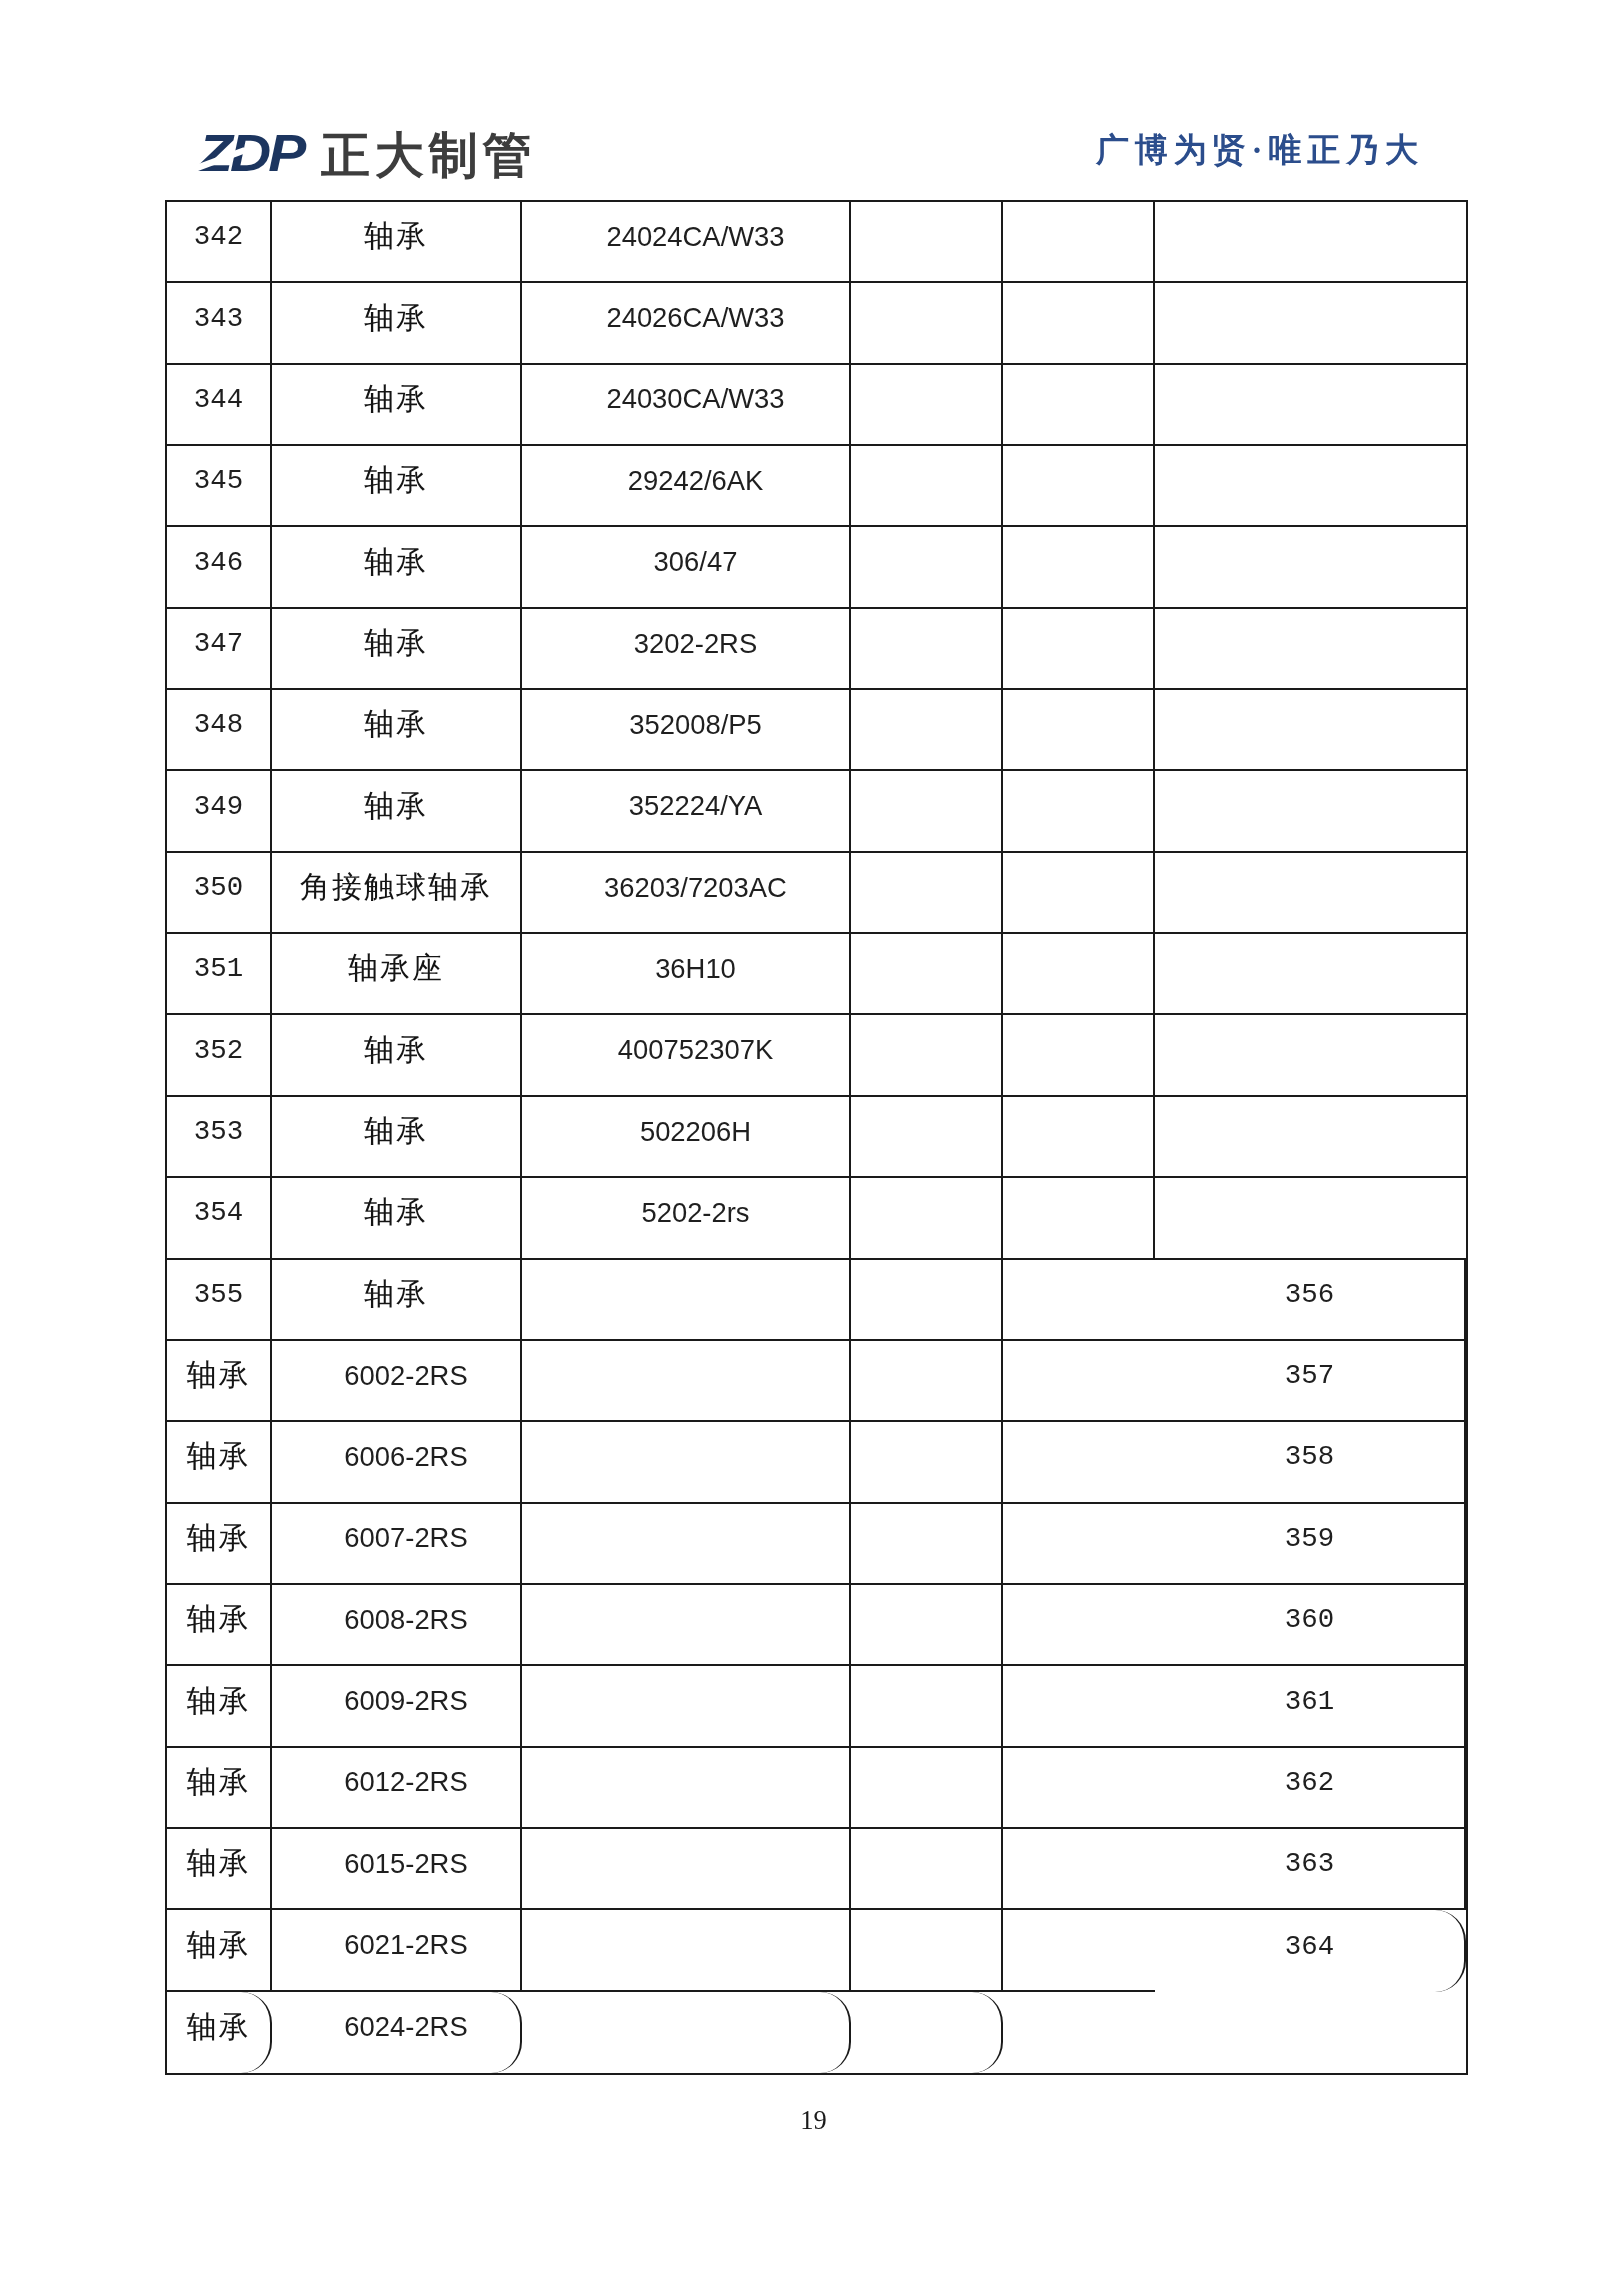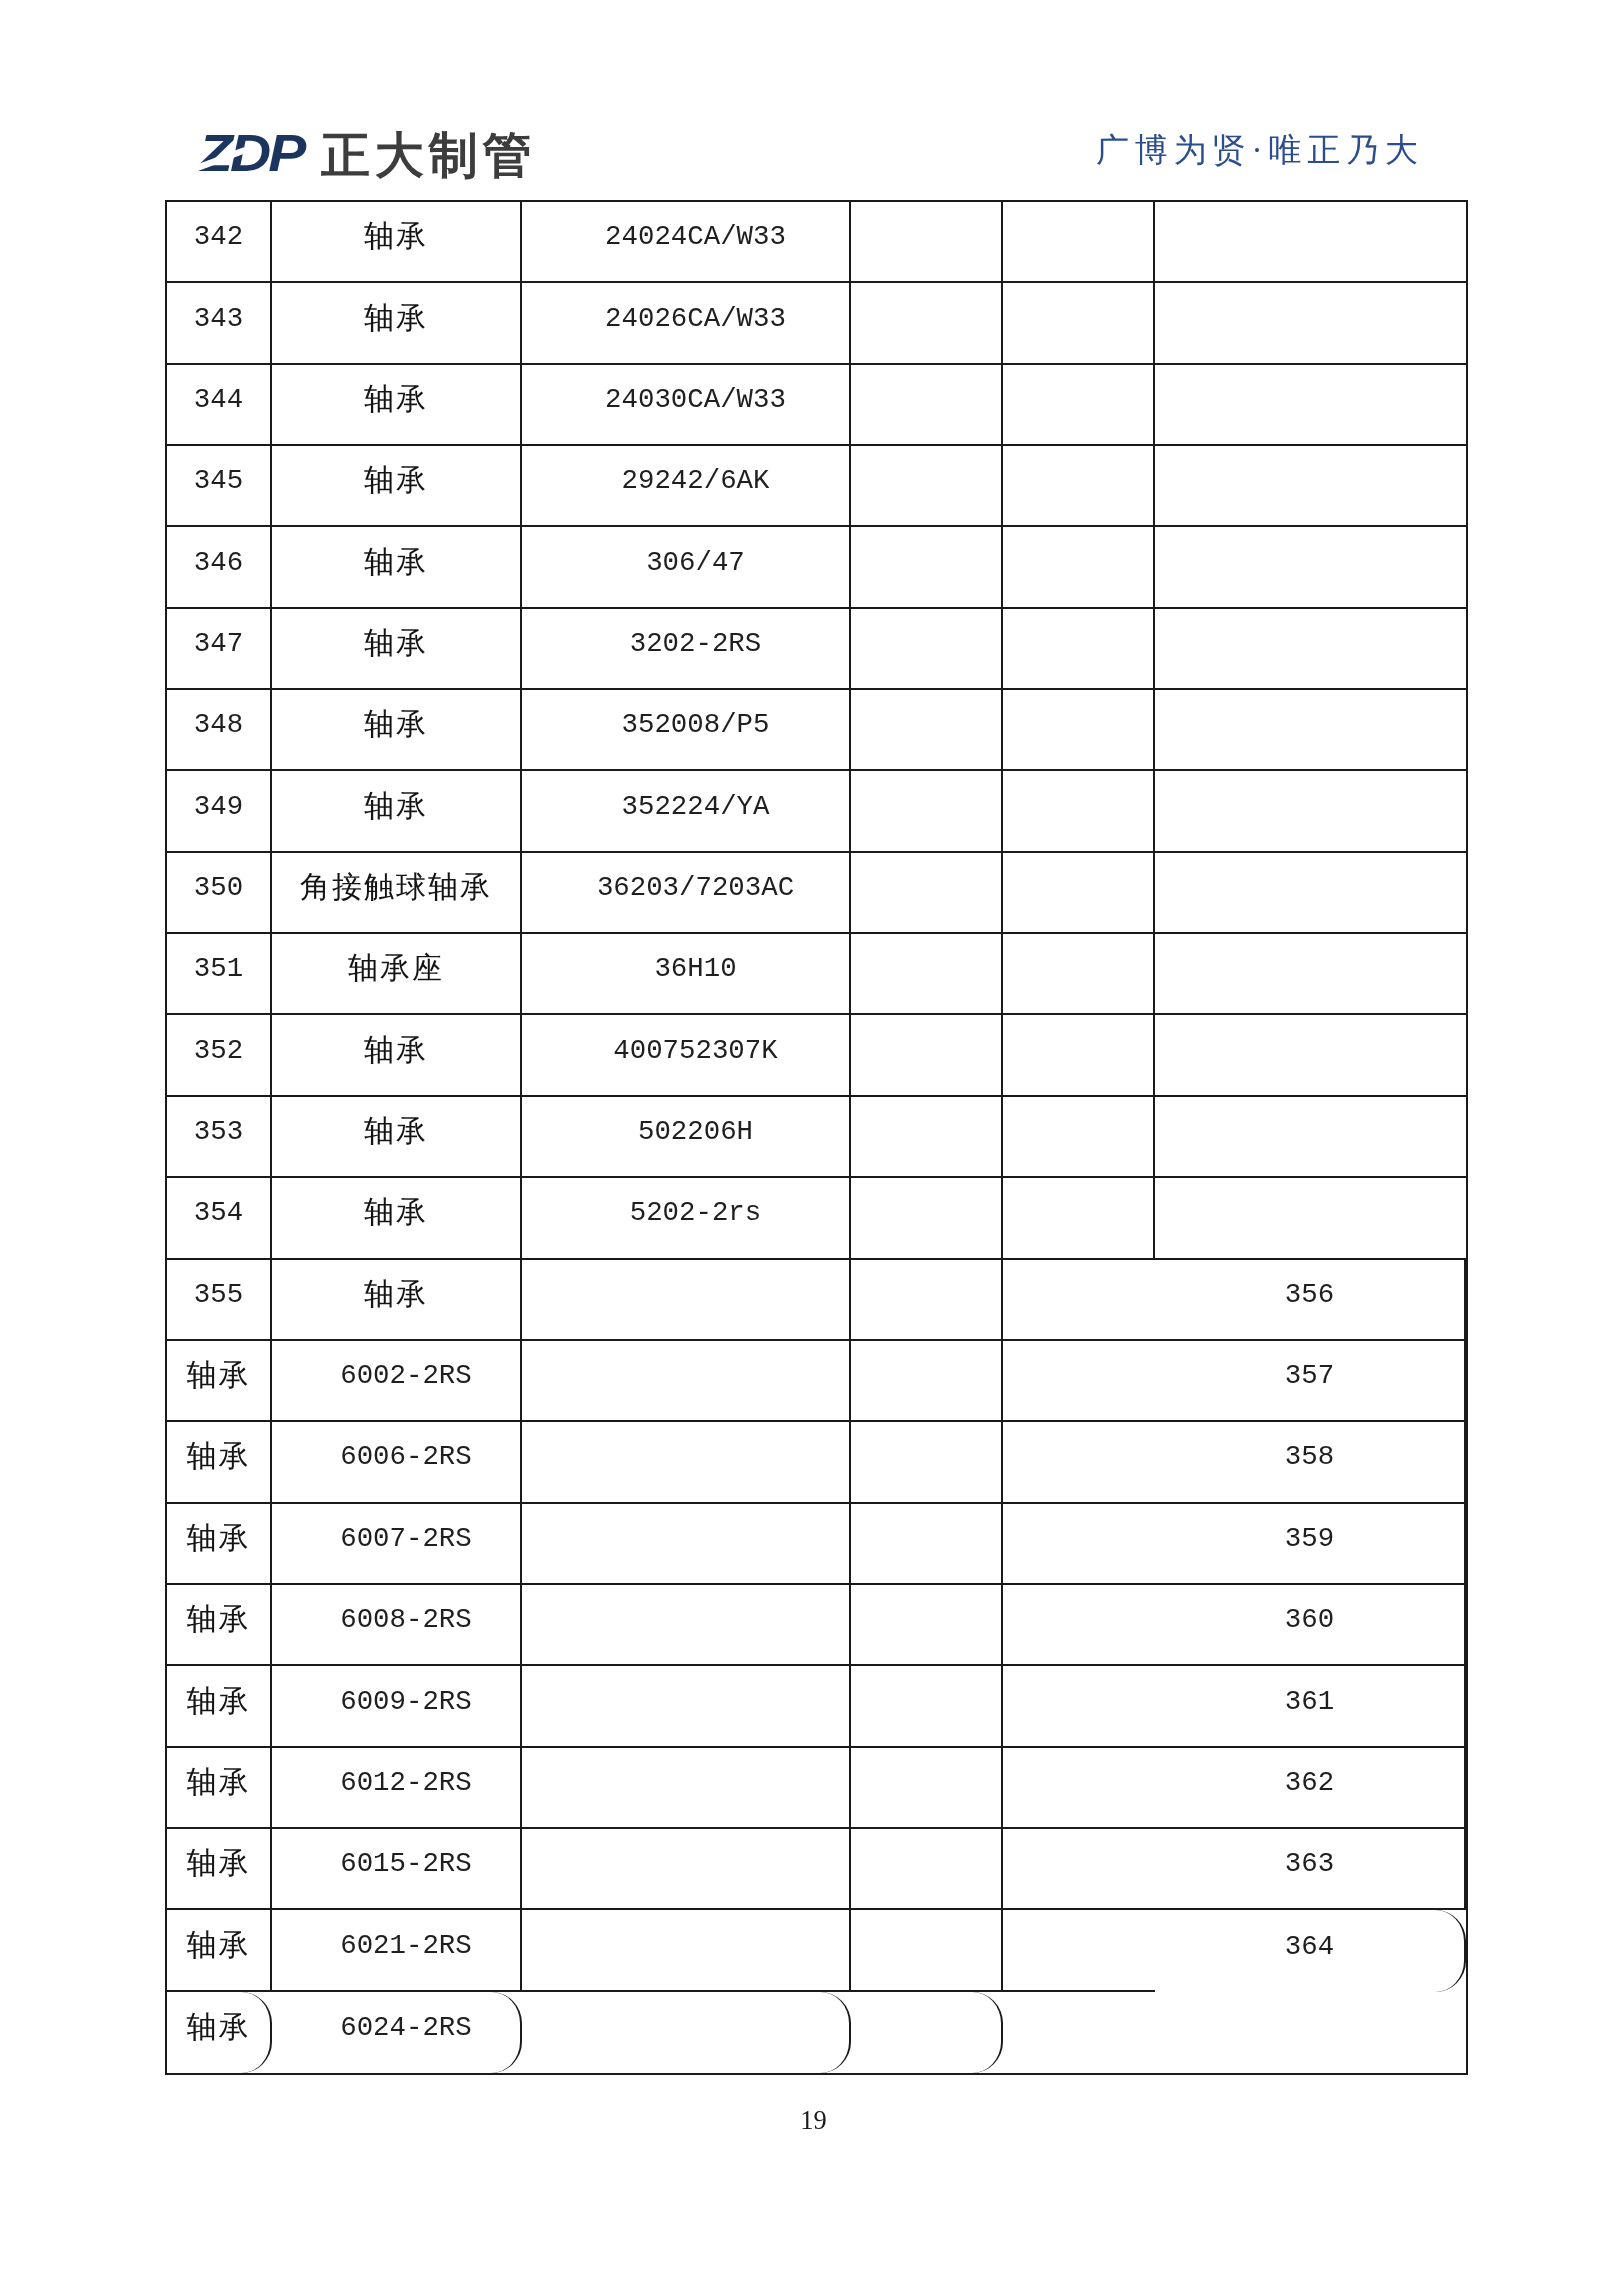--- a/index.html
+++ b/index.html
@@ -38,21 +38,21 @@
     font-family:"Liberation Sans", sans-serif;
     font-weight:700;
     font-size:49px; line-height:53px;
     letter-spacing:4.9px;
     color:#3d3d3d;
     margin-left:17.6px;
   }
   .slogan {
     position:absolute; right:195px; top:129px;
     font-family:"Liberation Serif", serif;
-    font-weight:400;
+    font-weight:700;
     font-size:33px; line-height:43px;
     letter-spacing:5.9px;
     color:#2b4d8c;
     white-space:nowrap;
   }
 
   
   .parts-table {
     position:absolute; left:165px; top:200px;
     width:1303px; height:1875px;
@@ -75,21 +75,21 @@
   .c0 {
     font-family:"Liberation Mono", monospace;
     font-size:27.4px; color:#1f1f1f;
   }
   .c1 {
     font-family:"Liberation Serif", serif;
     font-size:30px; color:#141414;
     letter-spacing:2px;
   }
   .c2 {
-    font-family:Liberation Mono, monospace;
+    font-family:Liberation Sans, sans-serif;
     font-size:27.4px; color:#1f1f1f;padding-left:20px;
   }
 
   
   .footer-pageno {
     position:absolute; left:0; top:2105px;
     width:1627px; text-align:center;
     font-family:"Liberation Serif", serif;
     font-size:26.5px; color:#1b1b1b;
   }

